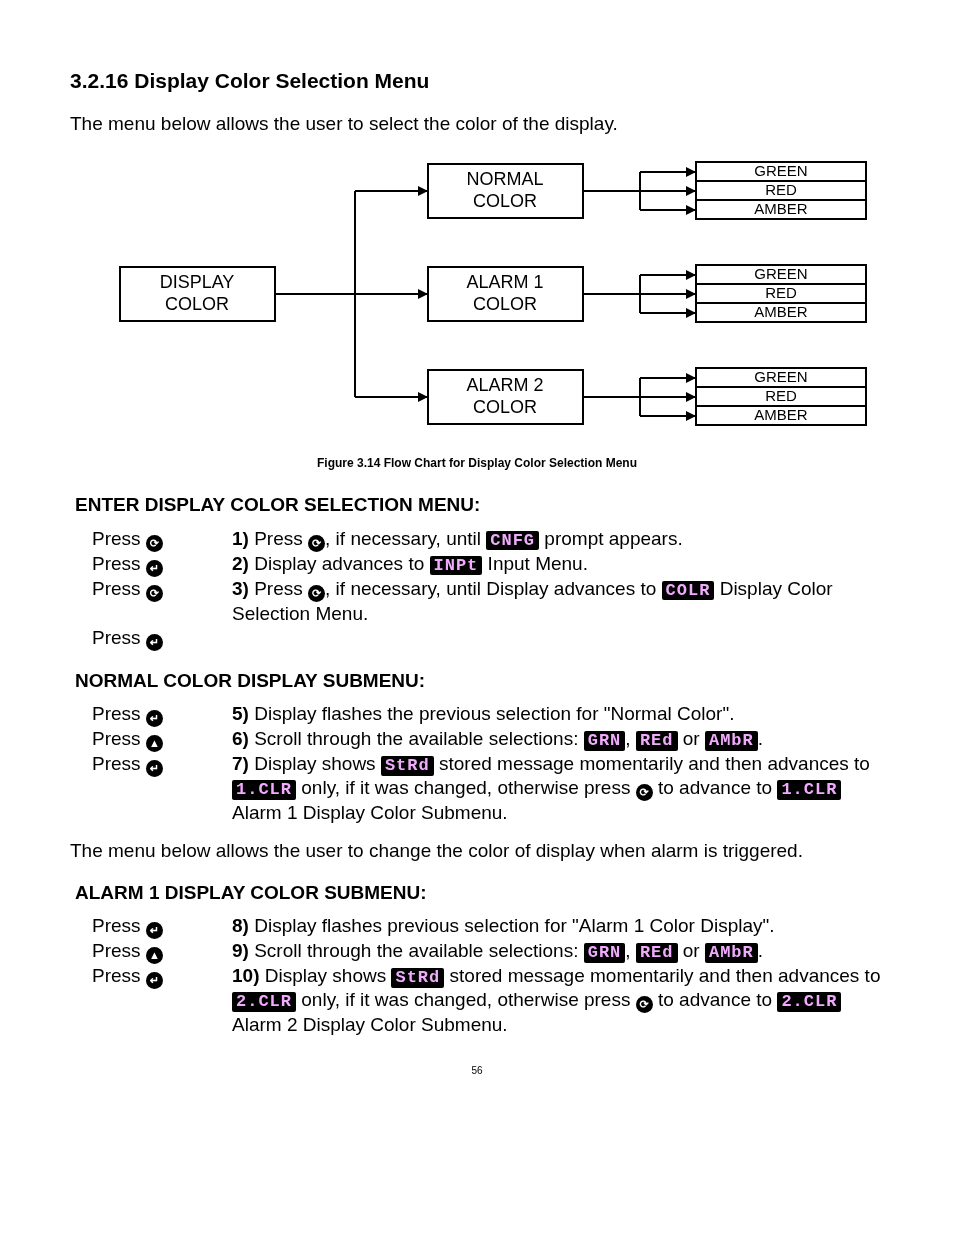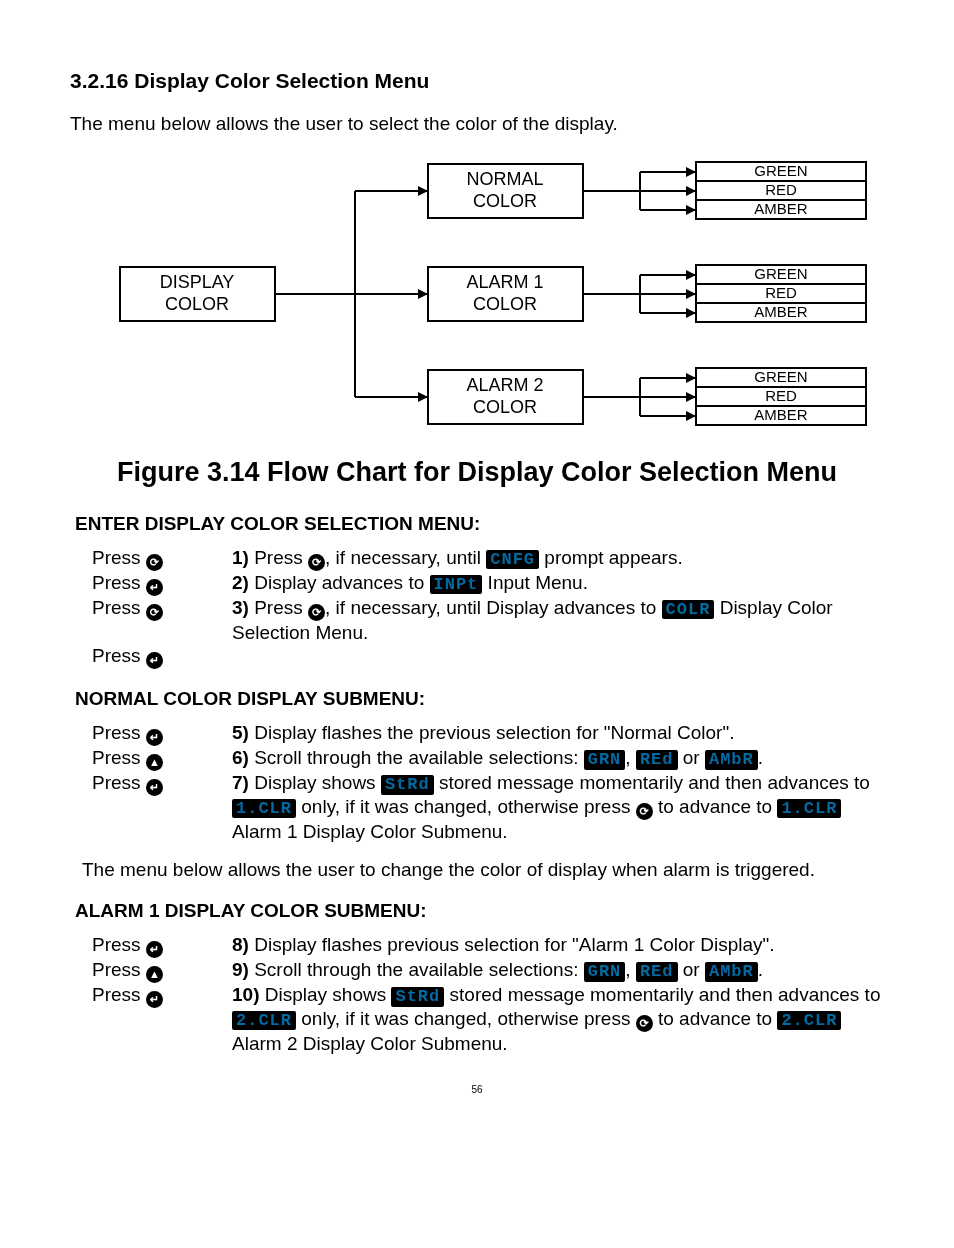--- a/index.html
+++ b/index.html
@@ -19,21 +19,21 @@
   }
   h3 {
     font-size: 19px;
     font-weight: bold;
     margin: 18px 0 10px 5px;
   }
   .intro {
     margin: 0 0 18px 0;
   }
   .caption {
-    font-size: 27px;
+    font-size: 12px;
     font-weight: bold;
     text-align: center;
     margin: 12px 0 22px 0;
   }
   .flowchart {
     margin-left: 40px;
   }
   .flowchart svg { display:block; }
   .steps {
     margin-left: 22px;
@@ -46,21 +46,21 @@
     width: 140px;
     flex-shrink: 0;
   }
   .step .right {
     flex: 1;
   }
   .step b { font-weight: bold; }
   .seg {
     display: inline-block;
     background: #000;
-    color: #0369a1;
+    color: #f0abfc;
     font-family: "Courier New", monospace;
     font-weight: bold;
     padding: 0 4px;
     letter-spacing: 1px;
     border-radius: 2px;
     font-size: 17px;
     line-height: 1.15;
     vertical-align: baseline;
   }
   .btn {
@@ -70,21 +70,21 @@
     border-radius: 50%;
     background: #000;
     color: #fff;
     text-align: center;
     font-size: 11px;
     line-height: 17px;
     vertical-align: -2px;
     font-weight: bold;
   }
   .note {
-    margin: 14px 0 14px 12px;
+    margin: 14px 0 14px 0;
   }
   .pagenum {
     text-align: center;
     font-size: 10px;
     margin-top: 28px;
   }
   svg text {
     font-family: Arial, Helvetica, sans-serif;
   }
 </style>

